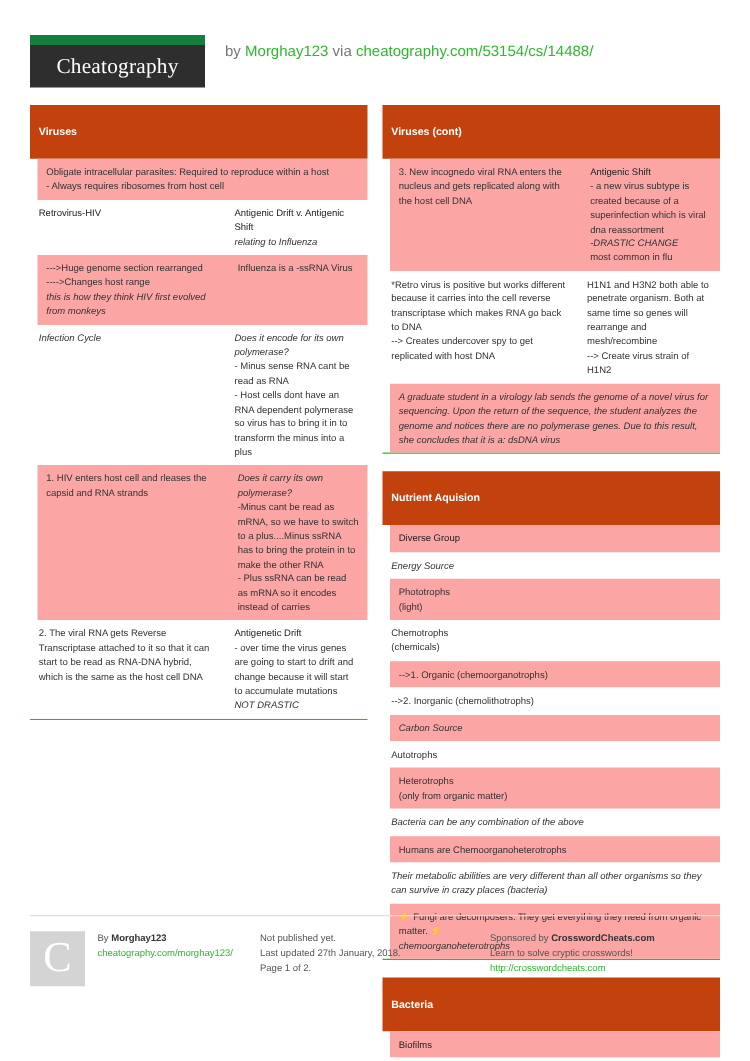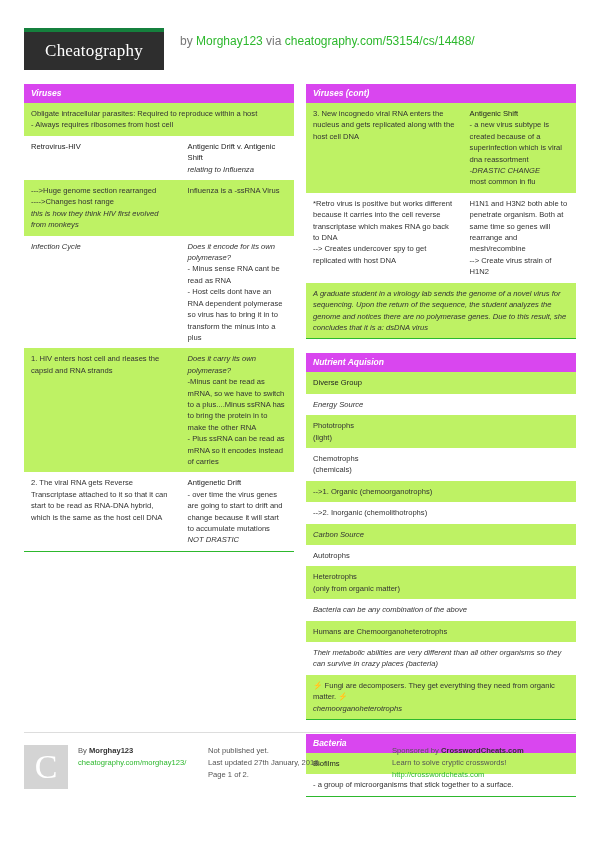--- a/index.html
+++ b/index.html
@@ -10,21 +10,21 @@
     color: #333333;
     overflow: hidden;
   }
   .page { position: relative; width: 600px; height: 849px; padding: 0 24px; }
 
   
   .header { display: flex; align-items: flex-start; padding-top: 28px; padding-bottom: 10px; }
   .logo-block {
     width: 140px; height: 42px;
     background: #2e2e2e;
-    border-top: 4px solid #15803d;
+    border-top: 8px solid #15803d;
     display: flex; align-items: center; justify-content: center;
     flex: 0 0 140px;
   }
   .logo-text {
     color: #ffffff;
     font-family: "Liberation Serif", serif;
     font-size: 17px; letter-spacing: .2px;
   }
   .header-titles { padding-left: 16px; padding-top: 4px; }
   .doc-title {
@@ -34,26 +34,26 @@
   .doc-byline { font-size: 12px; color: #777777; line-height: 14px; padding-top: 2px; }
   .doc-byline .lnk { color: #2db82d; }
   .doc-byline .who { color: #2db82d; font-weight: normal; }
 
   
   .columns { display: flex; gap: 12px; padding-top: 4px; }
   .col { width: 270px; flex: 0 0 270px; }
 
   .section { margin-bottom: 14px; border-bottom: 1px solid #2db82d; }
   .sec-head {
-    background: #d946ef; color: #ffffff;
+    background: #c2410c; color: #ffffff;
     font-size: 8.5px; font-weight: bold;
-    padding: 4px 7px; line-height: 11px; font-style: italic;
+    padding: 16px 7px; line-height: 11px;
   }
   .row { display: flex; font-size: 7.6px; line-height: 11.4px; }
-  .row.alt { background: #bef264; }
+  .row.alt { background: #fca5a5; margin-left: 6px; }
   .row.plain { background: #ffffff; }
   .row.full { display: block; }
   .cell { padding: 5px 7px; }
   .cell.left { width: 58%; flex: 0 0 58%; }
   .cell.right { width: 42%; flex: 0 0 42%; }
   .cell.wide { width: 100%; }
   .b { font-weight: normal; color: #222222; }
   .i { font-style: italic; }
   .cell p { margin: 0; }
 

